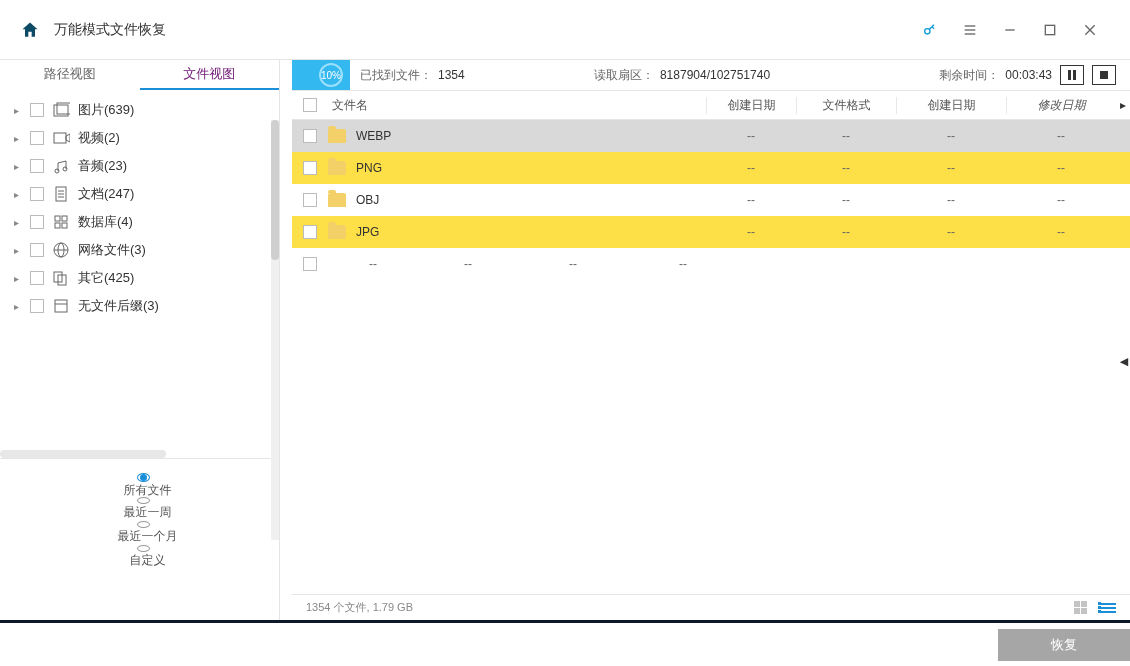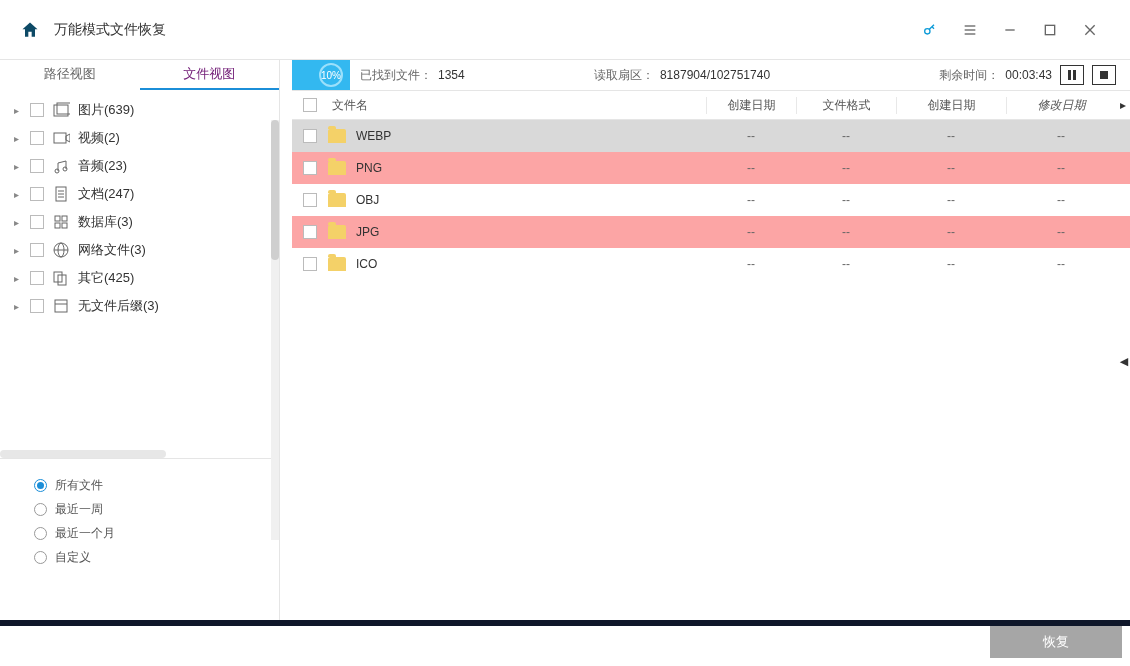--- a/index.html
+++ b/index.html
@@ -31,21 +31,21 @@
 .tree-item .chk { width: 14px; height: 14px; border: 1px solid #bbb; margin-right: 8px; display:inline-block; background:#fff;}
 .tree-item .ticon { width: 18px; height: 16px; margin-right: 8px; display:flex; align-items:center; justify-content:center; color:#555; }
 .tree-item .label { font-size: 13px; color: #333; }
 .tree-wrap { position: relative; height: 368px; }
 
 .hr-sep { height:1px; background:#e5e5e5; }
 .filter-section { padding: 8px 18px; }
 .filter-head { display: flex; align-items: center; justify-content: space-between; height: 24px; font-size: 12px; color: #333; cursor:pointer;}
 .filter-head .caret { color:#666; font-size:12px;}
 .radio-list { padding: 6px 0 0 16px; }
-.radio-item { display: flex; align-items: center; height: 24px; font-size: 12px; color: #555; }
+.radio-item { display: flex; align-items: center; height: 24px; font-size: 12px; color: #555; flex-direction: column; }
 .radio-item .radio { width: 13px; height: 13px; border-radius: 50%; border: 1px solid #999; margin-right: 8px; display:flex; align-items:center; justify-content:center; background:#fff;}
 .radio-item.selected .radio { border-color: #1b8ed8; }
 .radio-item.selected .radio::after { content:''; width:7px; height:7px; border-radius:50%; background:#1b8ed8; }
 
 
 .content { flex: 1; display: flex; flex-direction: column; position: relative; }
 
 
 .statusbar { height: 30px; display: flex; align-items: center; font-size: 12px; color: #444; }
 .progress-chip { width: 58px; height: 30px; background: #33b8f0; display:flex; align-items:center; justify-content:center;}
@@ -65,21 +65,21 @@
 .thead .col.size { width:90px;}
 .thead .col.fmt { width:100px;}
 .thead .col.cdate { width:110px;}
 .thead .col.mdate { width:110px;font-style:italic;}
 .thead .scroll-handle { width: 14px; text-align:center; color:#333; cursor:pointer;}
 
 
 .tbody { flex: 1; }
 .row { height: 32px; display: flex; align-items: center; font-size: 12px; }
 .row.selected { background:#d9d9d9;}
-.row.alt { background:#fca5a5;}
+.row.alt { background:#fde047;}
 .row .col-chk { width:36px; display:flex; justify-content:center;}
 .row .chk { width:14px; height:14px; border:1px solid #bbb; background:#fff;}
 .row .folder-icon { width:18px; height:14px; background:#f4d168; border-radius:2px 2px 0 0; margin-right:10px; position:relative;}
 .row .folder-icon::before { content:''; position:absolute; top:-3px; left:0; width:8px; height:3px; background:#f4d168; border-radius:2px 2px 0 0;}
 .row .name { flex:1; padding-left:0; display:flex; align-items:center;}
 .row .col { width:100px; text-align:center; color:#666;}
 .row .col.size { width:90px;}
 .row .col.fmt { width:100px;}
 .row .col.cdate { width:110px;}
 .row .col.mdate { width:110px;}
@@ -92,21 +92,21 @@
 .content-footer { height:26px; border-top:1px solid #e5e5e5; display:flex; align-items:center; padding:0 14px; font-size:11px; color:#888;}
 .content-footer .spacer { flex:1; }
 .view-toggle { display:flex; gap:6px;}
 .vt { width:18px; height:14px; cursor:pointer; display:flex; flex-wrap:wrap; gap:1px; align-content:center;}
 .vt.grid span { width:6px; height:6px; background:#c4c4c4;}
 .vt.list { flex-direction:column; gap:2px; justify-content:center;}
 .vt.list span { width:18px; height:2px; background:#1b8ed8; position:relative;}
 .vt.list span::before { content:''; position:absolute; left:0; width:3px; height:3px; top:-1px; background:#1b8ed8;}
 
 
-.bottombar { height:46px; border-top:6px solid #0f172a; display:flex; align-items:flex-start; justify-content:flex-end; padding:0 8px;}
+.bottombar { height:46px; border-top:3px solid #0f172a; display:flex; align-items:center; justify-content:flex-end; padding:0 0;}
 .recover-btn { width:132px; height:32px; background:#a6a6a6; color:#fff; border:none; font-size:13px; cursor:pointer;}
 
 svg.ico { width:16px; height:16px; }
 </style>
 </head>
 <body>
 
 <div class="titlebar">
   <svg class="ico home-icon" viewBox="0 0 24 24" fill="#0d4a66">
       <path d="M12 3l9 8h-3v9h-4v-6H10v6H6v-9H3z"></path>
@@ -204,21 +204,21 @@
             <span class="expander">▸</span>
             <span class="chk"></span>
             <span class="ticon">
               <svg width="18" height="18" viewBox="0 0 18 18">
                 <rect x="3" y="3" width="5" height="5" fill="none" stroke="#666"></rect>
                 <rect x="10" y="3" width="5" height="5" fill="none" stroke="#666"></rect>
                 <rect x="3" y="10" width="5" height="5" fill="none" stroke="#666"></rect>
                 <rect x="10" y="10" width="5" height="5" fill="none" stroke="#666"></rect>
               </svg>
             </span>
-            <span class="label">数据库(3)</span>
+            <span class="label">数据库(4)</span>
           </div>
           <div class="tree-item">
             <span class="expander">▸</span>
             <span class="chk"></span>
             <span class="ticon">
               <svg width="18" height="18" viewBox="0 0 18 18">
                 <circle cx="9" cy="9" r="7" fill="none" stroke="#666"></circle>
                 <ellipse cx="9" cy="9" rx="3" ry="7" fill="none" stroke="#666"></ellipse>
                 <line x1="2" y1="9" x2="16" y2="9" stroke="#666"></line>
               </svg>
@@ -374,32 +374,45 @@
           <div class="col size">--</div>
           <div class="col fmt">--</div>
           <div class="col cdate">--</div>
           <div class="col mdate">--</div>
           <div class="scroll-handle"></div>
         </div>
         <div class="row">
           <div class="col-chk">
             <span class="chk"></span>
           </div>
-          <div class="name">
-            <span class="folder-icon"></span>
-            <span>ICO</span>
-          </div>
           <div class="col size">--</div>
           <div class="col fmt">--</div>
           <div class="col cdate">--</div>
           <div class="col mdate">--</div>
           <div class="scroll-handle"></div>
         </div>
       </div>
 
     <div class="collapse-handle">◀</div>
 
+    <div class="content-footer">
+      <span>1354 个文件, 1.79 GB</span>
+      <div class="spacer"></div>
+      <div class="view-toggle">
+        <div class="vt grid">
+            <span></span>
+            <span></span>
+            <span></span>
+            <span></span>
+          </div>
+        <div class="vt list">
+            <span></span>
+            <span></span>
+            <span></span>
+          </div>
+      </div>
+    </div>
   </div>
 </div>
 
 <div class="bottombar">
   <button class="recover-btn">恢复</button>
 </div>
 
 </body></html>

